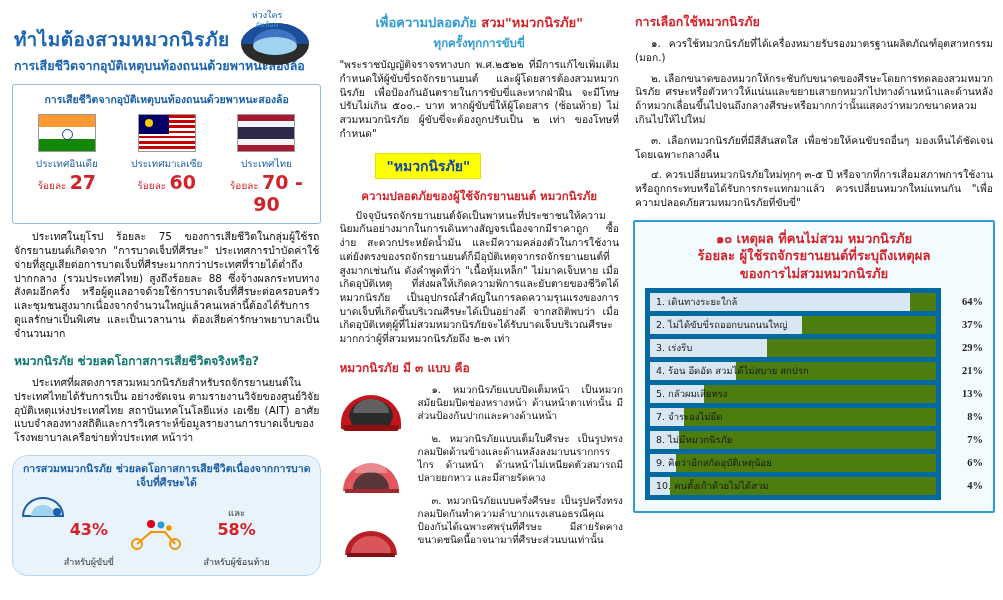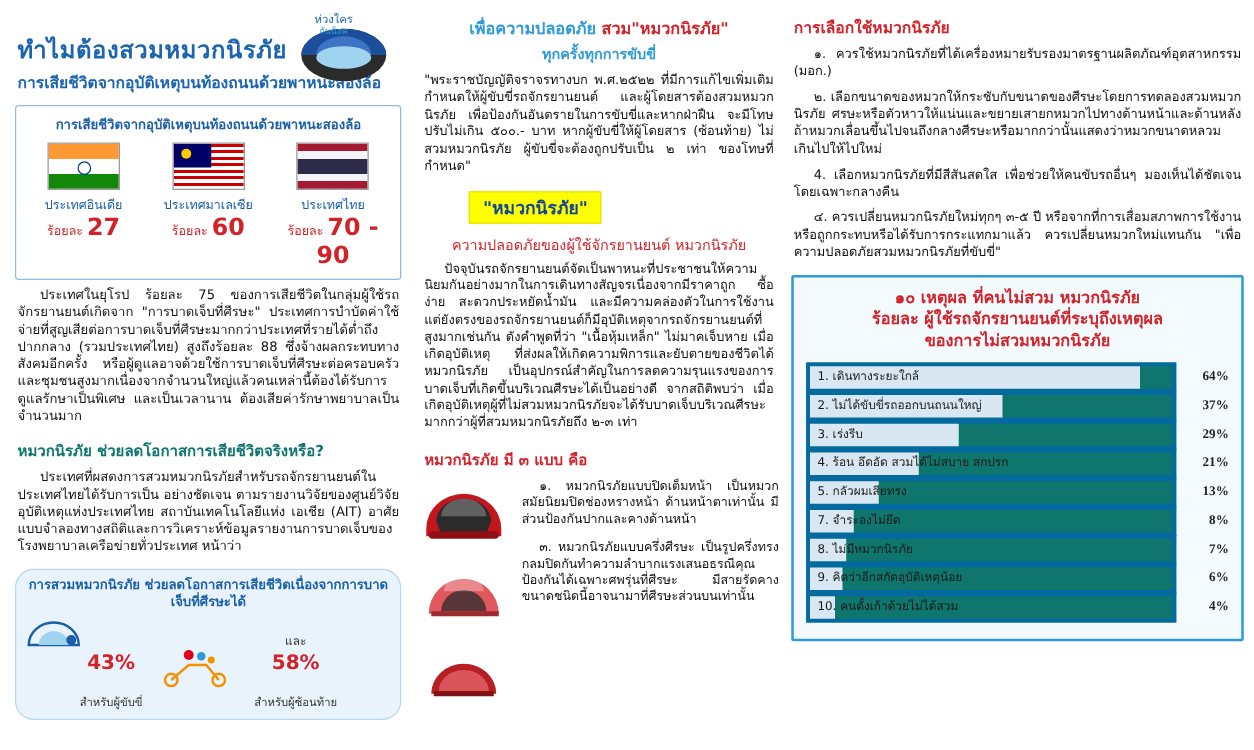--- a/index.html
+++ b/index.html
@@ -71,40 +71,40 @@
   .c2-title{color:#2e9bd6;font-weight:bold;font-size:13px;text-align:center;margin:6px 0 1px 0;}
   .c2-title .red{color:#d2232a;}
   .c2-sub{color:#2e9bd6;font-weight:bold;font-size:11.5px;text-align:center;margin-bottom:6px;}
   .quote{
     font-size:10.3px;line-height:1.34;color:#111;text-align:justify;margin:0 4px;
   }
   .hl-box{
     display:inline-block;background:#ffff00;color:#1146a0;font-weight:bold;
     font-size:14px;padding:1px 10px;margin:12px 0 6px 40px;border:1px solid #e3e300;
   }
-  .c2-redhead{color:#d2232a;font-weight:normal;font-size:11.5px;text-align:center;margin:2px 0 4px 0;}
+  .c2-redhead{color:#d2232a;font-weight:bold;font-size:11.5px;text-align:center;margin:2px 0 4px 0;}
   .c2-body{font-size:10.3px;line-height:1.33;color:#111;text-align:justify;margin:0 4px;text-indent:16px;}
   .c2-redhead2{color:#d2232a;font-weight:bold;font-size:12px;margin:12px 0 6px 4px;}
   .types{display:flex;gap:6px;margin:2px 0 0 0;}
   .types-imgs{width:76px;}
   .helm-img{width:72px;height:56px;margin-bottom:6px;}
   .types-text{flex:1;font-size:10px;line-height:1.3;color:#111;text-align:justify;}
   .types-text p{margin:0 0 10px 0;text-indent:14px;}
 
   
   .c3-title{color:#d2232a;font-weight:bold;font-size:12.5px;margin:6px 0 5px 2px;}
   .c3-body{font-size:10.3px;line-height:1.34;color:#111;text-align:justify;margin:0 2px 7px 2px;text-indent:16px;}
   .chart-panel{
     border:2px solid #2e9bd6;border-radius:2px;background:#f3fbff;
     margin-top:10px;padding:8px 10px 12px 10px;
   }
   .chart-title{text-align:center;color:#d2232a;font-weight:bold;font-size:13px;line-height:1.35;}
   .chart-rows{margin-top:10px;}
   .crow{display:flex;align-items:center;height:19px;margin-bottom:4px;}
-  .cbar-wrap{flex:1;position:relative;height:18px;background:#0f766e;border:3px solid #0369a1;}
+  .cbar-wrap{flex:1;position:relative;height:18px;background:#4d7c0f;border:5px solid #0369a1;}
   .cbar{height:100%;background:#d8e7f2;display:flex;align-items:center;}
   .clabel{position:absolute;left:6px;top:0;height:18px;line-height:18px;font-size:9.5px;color:#1a1a1a;white-space:nowrap;}
   .cval{width:42px;text-align:right;font-size:10.5px;font-weight:bold;color:#222;font-family:Liberation Serif, serif;}
 </style>
 </head>
 <body>
 
 <div class="page">
   <div class="cols">
 
@@ -211,30 +211,31 @@
             <path d="M10 42 h54" stroke="#9e2a2f" stroke-width="4" fill="none"></path>
           </svg>
           <svg class="helm-img" viewBox="0 0 72 56">
             <path d="M10 40a26 24 0 0 1 52 0z" fill="#b61f24"></path>
             <path d="M16 38a20 17 0 0 1 40 0z" fill="#d9555a"></path>
             <path d="M12 40 h48" stroke="#7d1115" stroke-width="4" fill="none"></path>
           </svg>
         </div>
         <div class="types-text">
           <p>๑. หมวกนิรภัยแบบปิดเต็มหน้า เป็นหมวกสมัยนิยมปิดช่องหรางหน้า ด้านหน้าตาเท่านั้น มีส่วนป้องกันปากและคางด้านหน้า</p>
+          <p>๒. หมวกนิรภัยแบบเต็มใบศีรษะ เป็นรูปทรงกลมปิดด้านข้างและด้านหลังลงมาบนรากกรรไกร ด้านหน้า ด้านหน้าไม่เหนียดตัวสมารถมีปลายยกหาว และมีสายรัดคาง</p>
           <p>๓. หมวกนิรภัยแบบครึ่งศีรษะ เป็นรูปครึ่งทรงกลมปิดกันทำความลำบากแรงเสนอธรณีคุณ ป้องกันได้เฉพาะศพรุ่นที่ศีรษะ มีสายรัดคาง ขนาดชนิดนี้อาจนามาที่ศีรษะส่วนบนเท่านั้น</p>
         </div>
       </div>
     </div>
 
     <div class="col col3">
       <div class="c3-title">การเลือกใช้หมวกนิรภัย</div>
       <div class="c3-body">๑. ควรใช้หมวกนิรภัยที่ได้เครื่องหมายรับรองมาตรฐานผลิตภัณฑ์อุตสาหกรรม (มอก.)</div>
       <div class="c3-body">๒. เลือกขนาดของหมวกให้กระชับกับขนาดของศีรษะโดยการทดลองสวมหมวกนิรภัย ศรษะหรือตัวหาวให้แน่นและขยายเสายกหมวกไปทางด้านหน้าและด้านหลัง ถ้าหมวกเลื่อนขึ้นไปจนถึงกลางศีรษะหรือมากกว่านั้นแสดงว่าหมวกขนาดหลวมเกินไปให้ไปใหม่</div>
-      <div class="c3-body">4. เลือกหมวกนิรภัยที่มีสีสันสดใส เพื่อช่วยให้คนขับรถอื่นๆ มองเห็นได้ชัดเจน โดยเฉพาะกลางคืน</div>
+      <div class="c3-body">๓. เลือกหมวกนิรภัยที่มีสีสันสดใส เพื่อช่วยให้คนขับรถอื่นๆ มองเห็นได้ชัดเจน โดยเฉพาะกลางคืน</div>
       <div class="c3-body">๔. ควรเปลี่ยนหมวกนิรภัยใหม่ทุกๆ ๓-๕ ปี หรือจากที่การเสื่อมสภาพการใช้งานหรือถูกกระทบหรือได้รับการกระแทกมาแล้ว ควรเปลี่ยนหมวกใหม่แทนกัน "เพื่อความปลอดภัยสวมหมวกนิรภัยที่ขับขี่"</div>
 
       <div class="chart-panel">
         <div class="chart-title">
           <div><span>๑๐ เหตุผล ที่คนไม่สวม หมวกนิรภัย</span></div>
           <div>ร้อยละ ผู้ใช้รถจักรยานยนต์ที่ระบุถึงเหตุผล</div>
           <div>ของการไม่สวมหมวกนิรภัย</div>
         </div>
 
         <div class="chart-rows">

